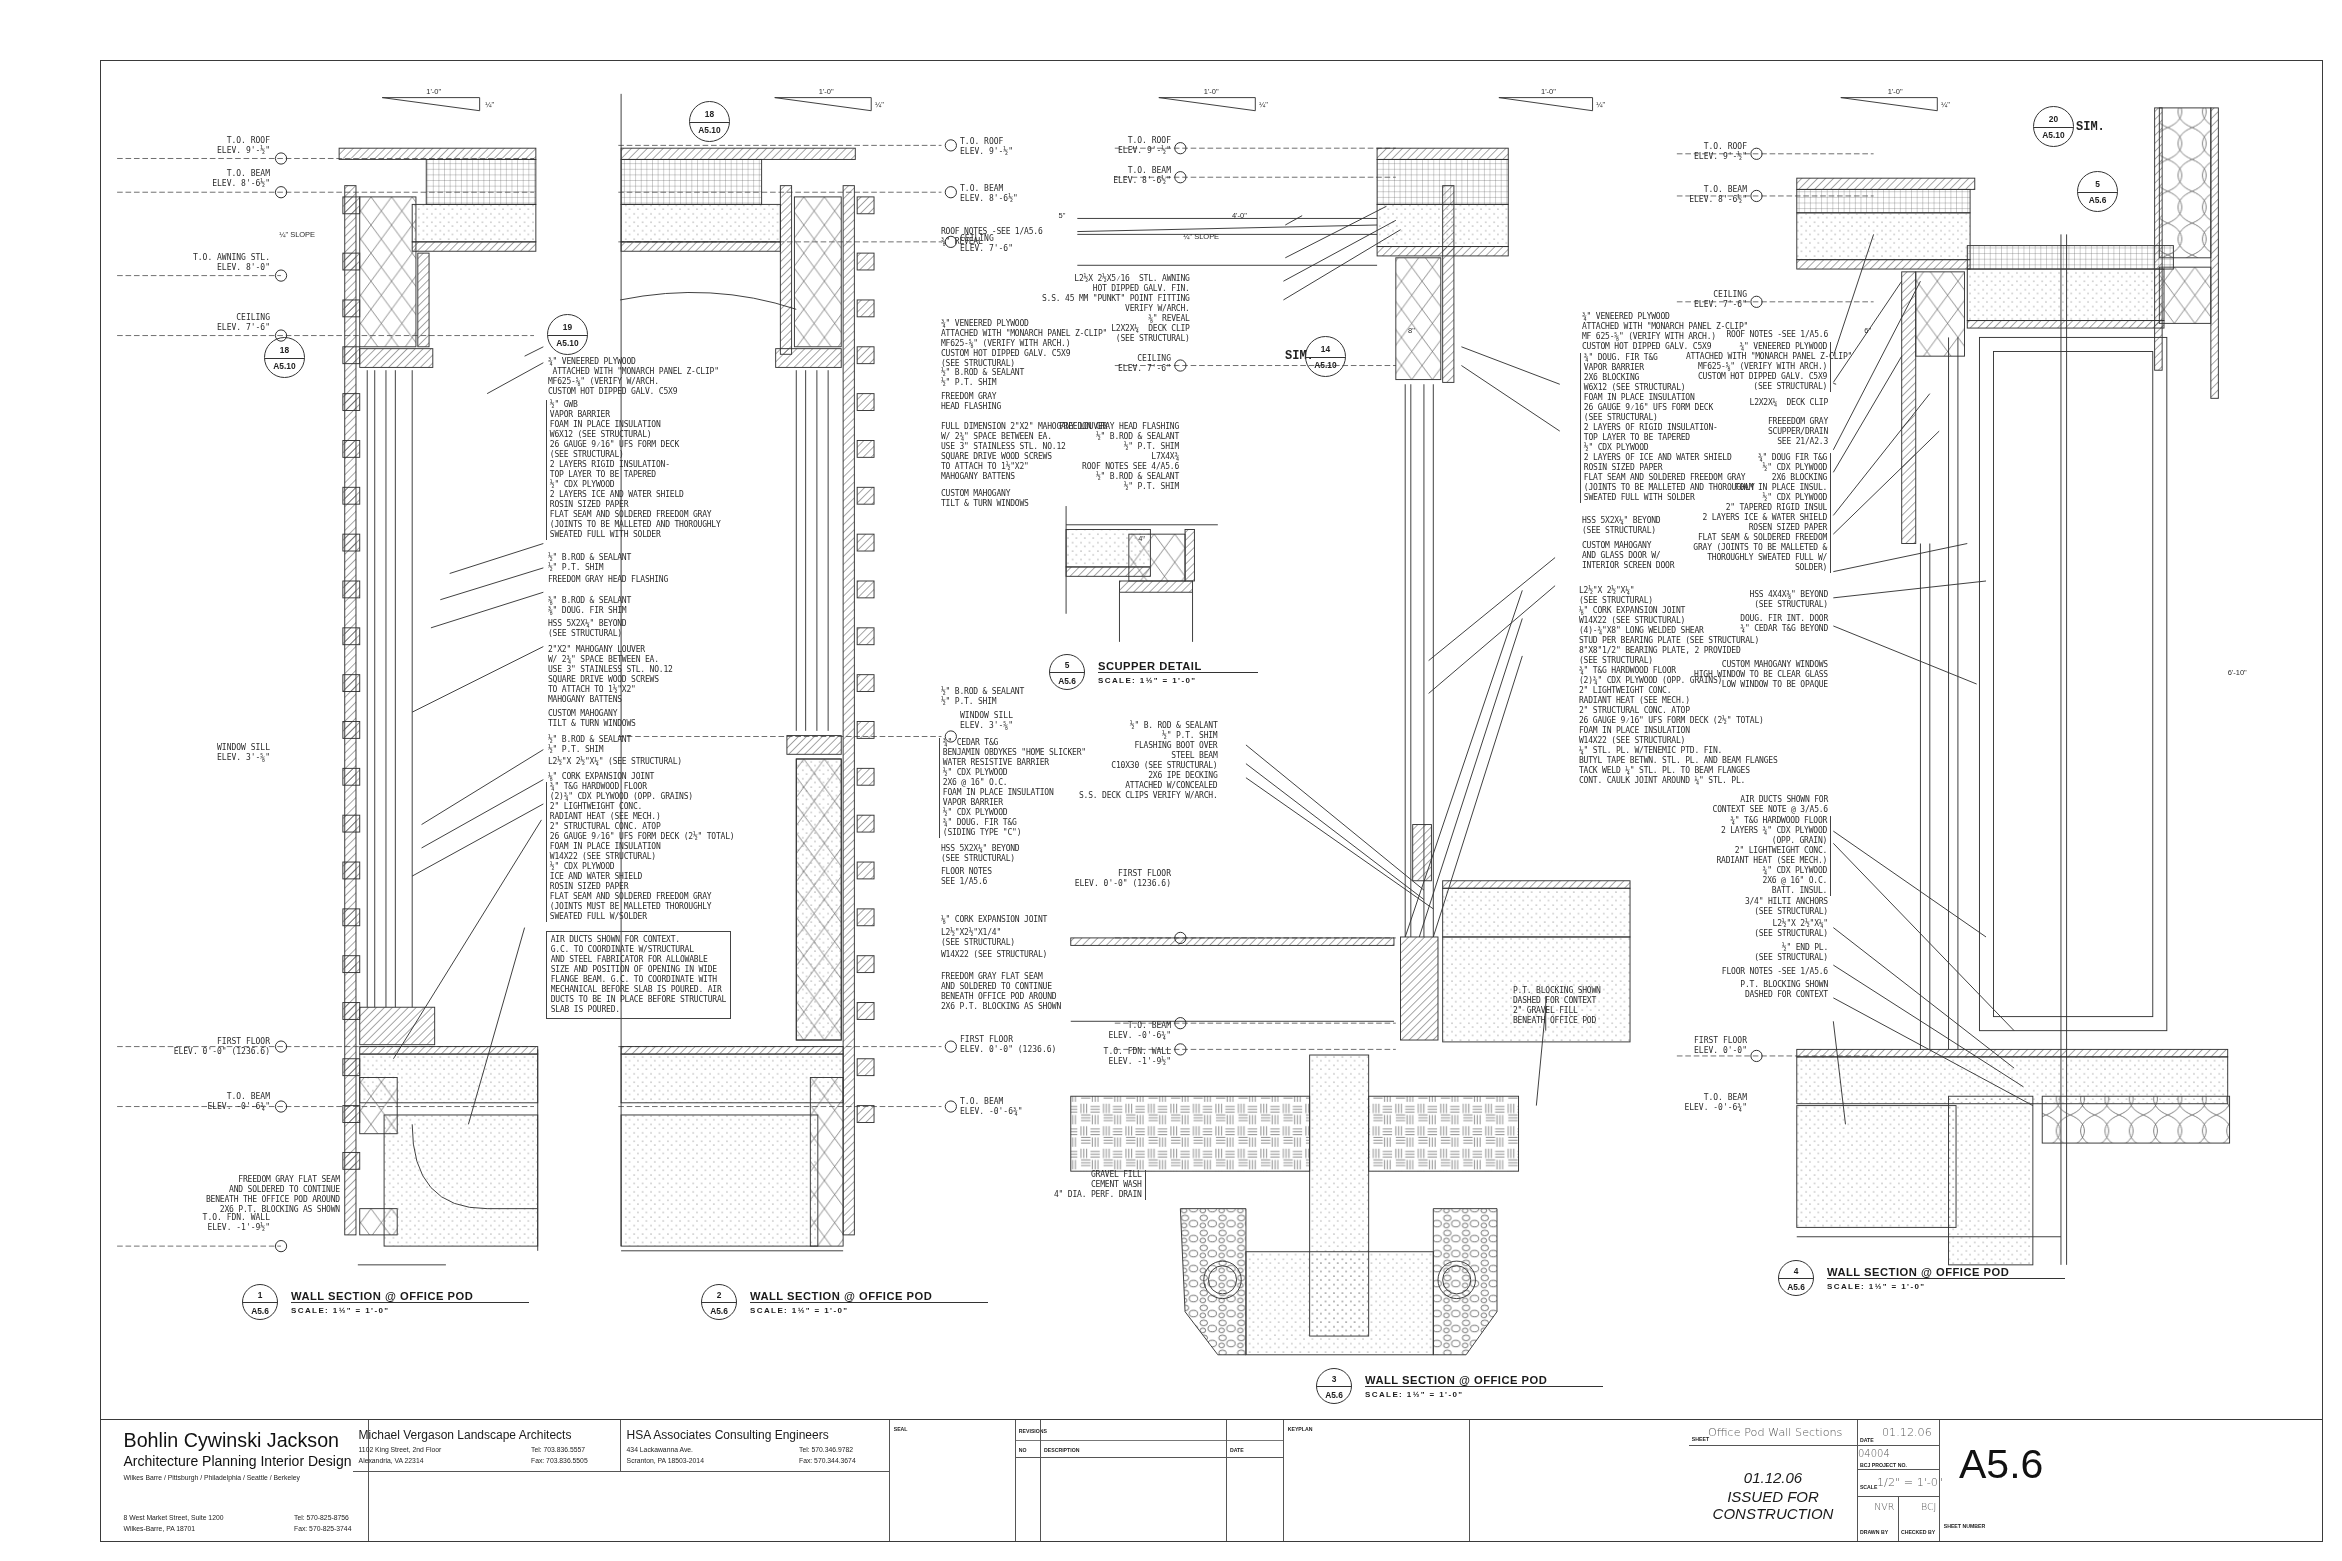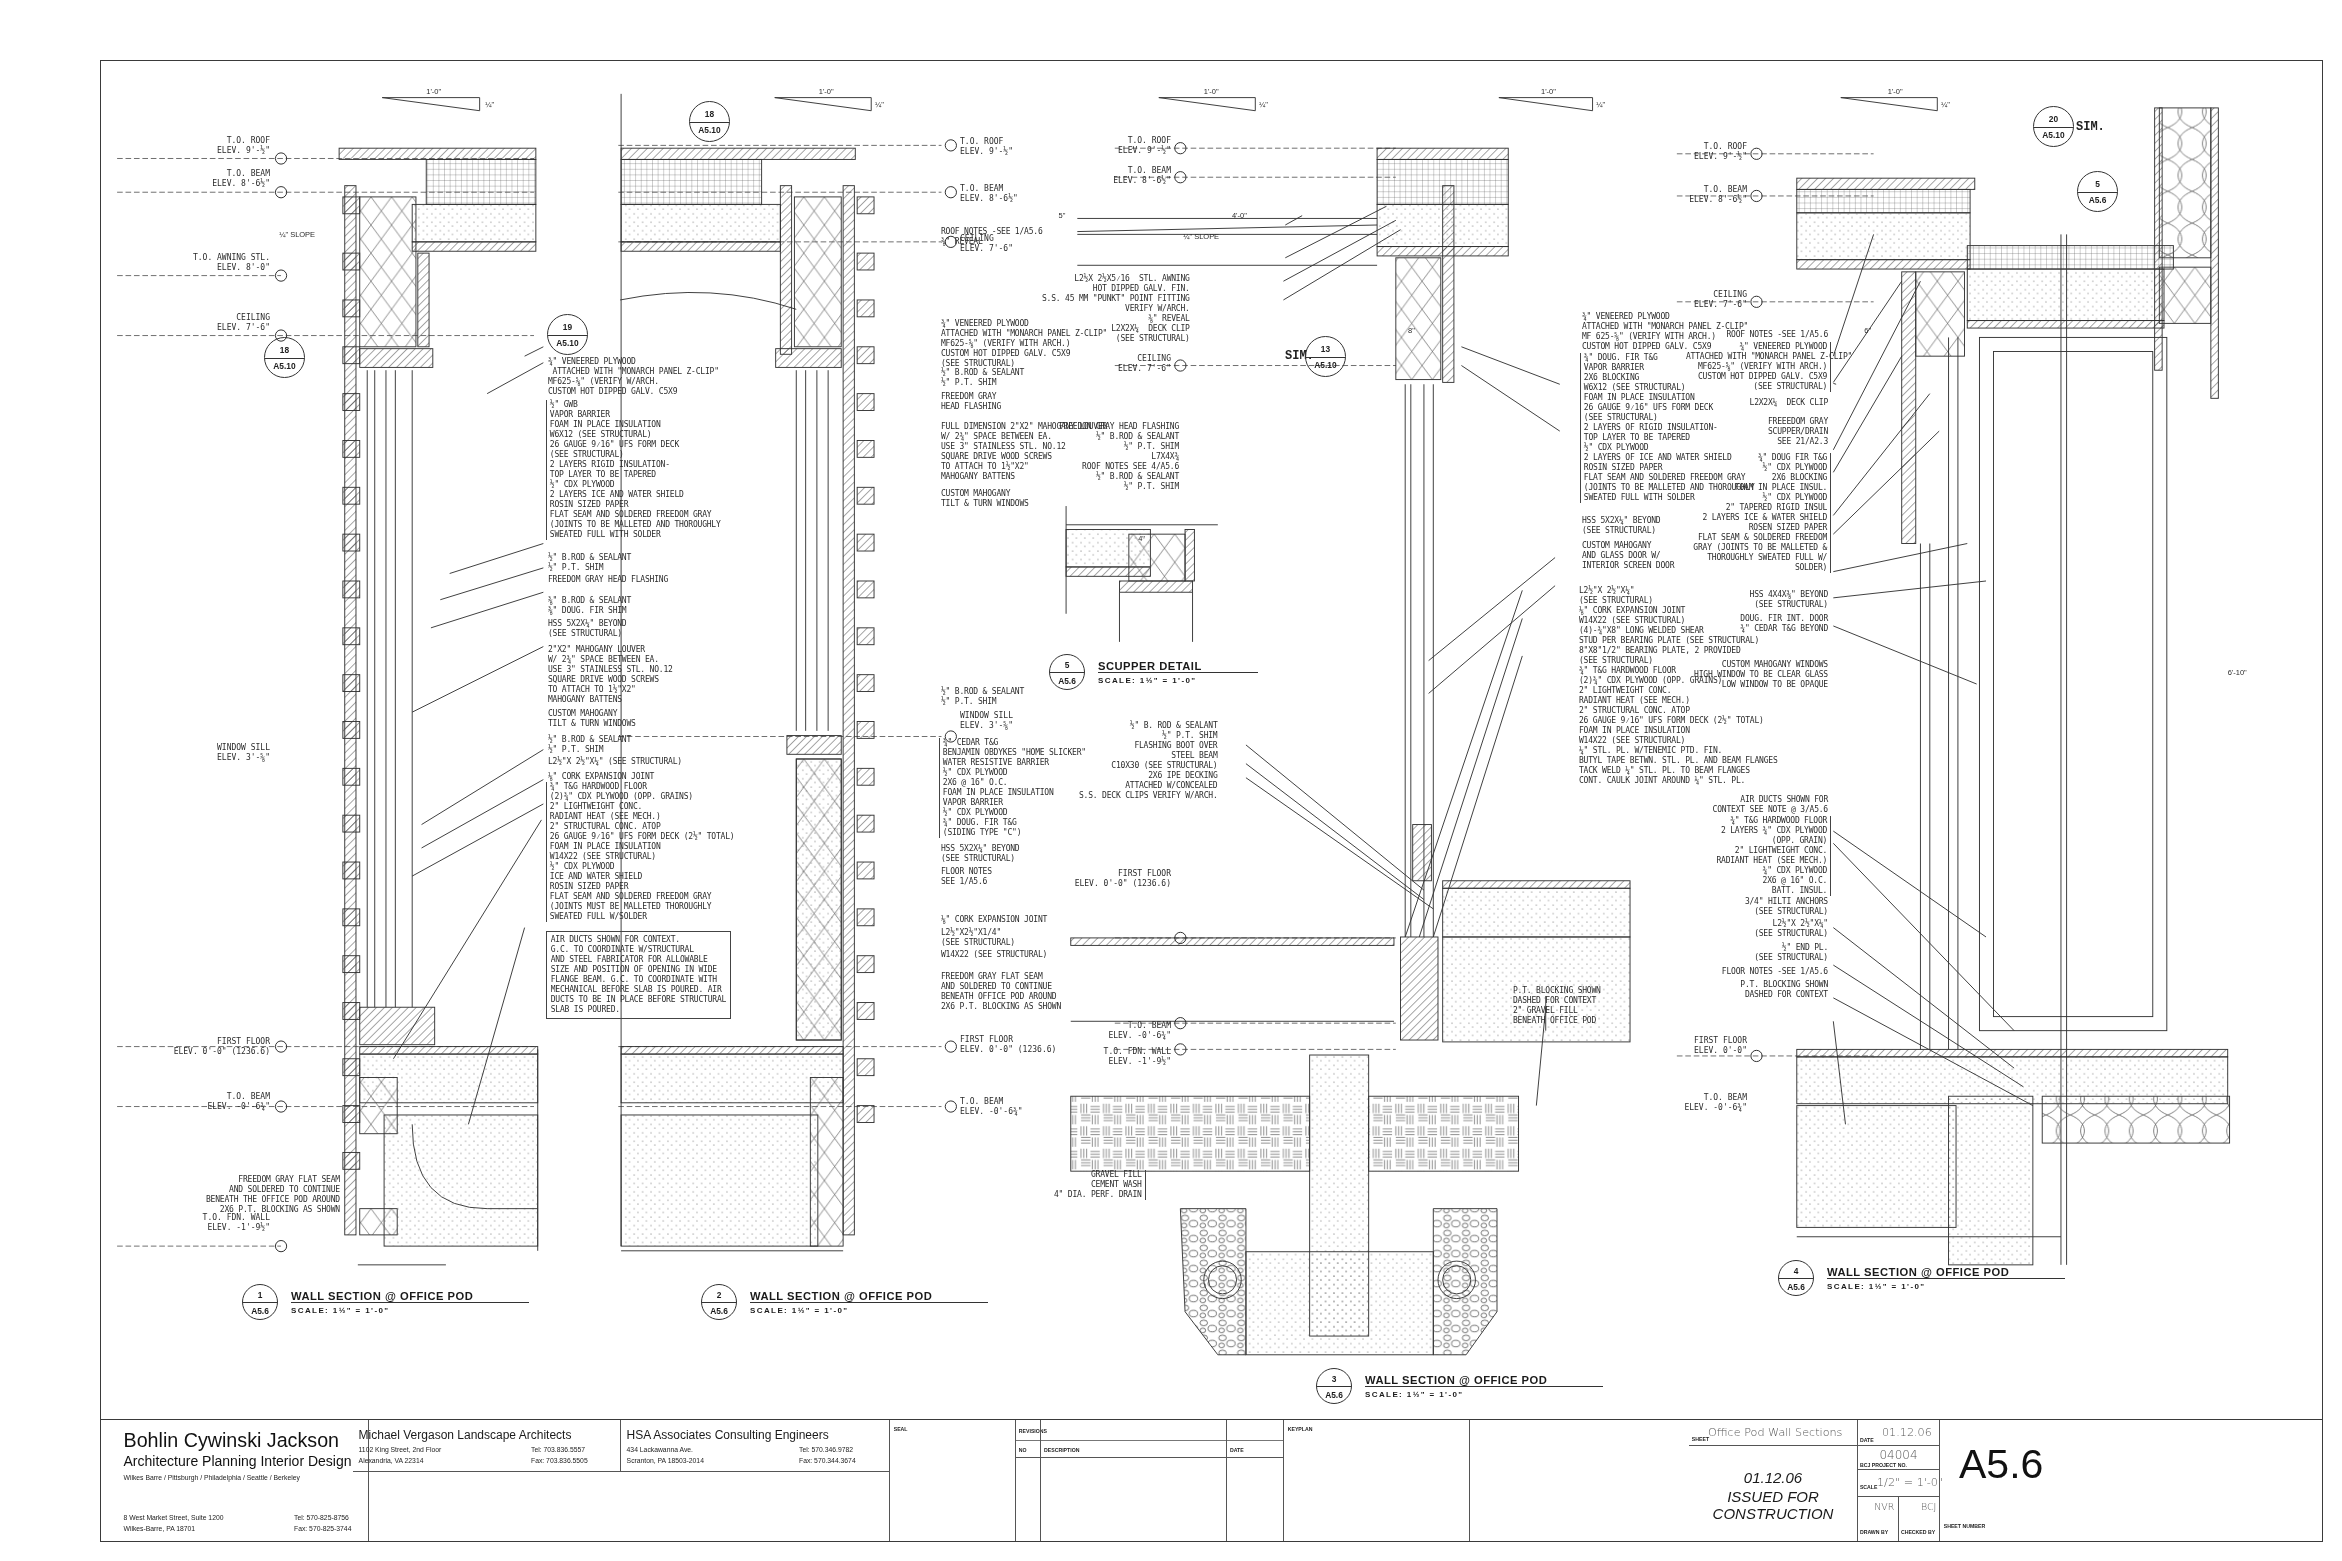--- a/index.html
+++ b/index.html
@@ -403,21 +403,21 @@
 <div class="callout" style="left:689px; top:101px;">
   <span class="top">18</span>
     <span class="bot">A5.10</span>
 </div>
 <div class="callout" style="left:547px; top:314px;">
   <span class="top">19</span>
     <span class="bot">A5.10</span>
 </div>
 <span class="sim" style="left:1285px; top:349px;">SIM.</span>
 <div class="callout" style="left:1305px; top:336px;">
-  <span class="top">13</span>
+  <span class="top">14</span>
     <span class="bot">A5.10</span>
 </div>
 <div class="callout" style="left:2033px; top:106px;">
   <span class="top">20</span>
     <span class="bot">A5.10</span>
 </div>
 <span class="sim" style="left:2076px; top:120px;">SIM.</span>
 <div class="callout" style="left:2077px; top:171px;">
   <span class="top">5</span>
     <span class="bot">A5.6</span>
@@ -767,21 +767,21 @@
     <div style="position:absolute; left:0; right:0; top:49px; text-align:center; font-style:italic; font-size:15px;">01.12.06</div>
     <div style="position:absolute; left:0; right:0; top:68px; text-align:center; font-style:italic; font-size:15px;">ISSUED FOR CONSTRUCTION</div>
   </div>
 
   <div class="tb-cell" style="left:1758px; width:82px;">
     <div style="position:absolute; left:0; right:0; top:0; height:26px; border-bottom:0.9px solid #555;">
       <div class="tiny" style="position:absolute; left:1.9px; top:17px;">DATE</div>
       <div class="cad" style="position:absolute; left:24px; top:5.6px; font-size:11.2px;">01.12.06</div>
     </div>
     <div style="position:absolute; left:0; right:0; top:26px; height:24px; border-bottom:0.9px solid #555;">
-      <div class="cad" style="position:absolute; left:0; right:0; top:1.9px; font-size:12px; text-align:center;">04004</div>
+      <div class="cad" style="position:absolute; left:0; right:0; top:1.9px; font-size:10px; ">04004</div>
       <div class="tiny" style="position:absolute; left:1.9px; top:16px;">BCJ PROJECT NO.</div>
     </div>
     <div style="position:absolute; left:0; right:0; top:51px; height:26px; border-bottom:0.9px solid #555;">
       <div class="tiny" style="position:absolute; left:1.9px; top:13px;">SCALE</div>
       <div class="cad" style="position:absolute; left:19px; top:4.7px; font-size:11.2px; white-space:nowrap;">1/2" = 1'-0"</div>
     </div>
     <div style="position:absolute; left:0; width:41px; top:77px; bottom:0; border-right:0.9px solid #555;">
       <div class="cad" style="position:absolute; right:3.7px; top:3.7px; font-size:9.4px;">NVR</div>
       <div class="tiny" style="position:absolute; left:1.9px; top:32px;">DRAWN BY</div>
     </div>

